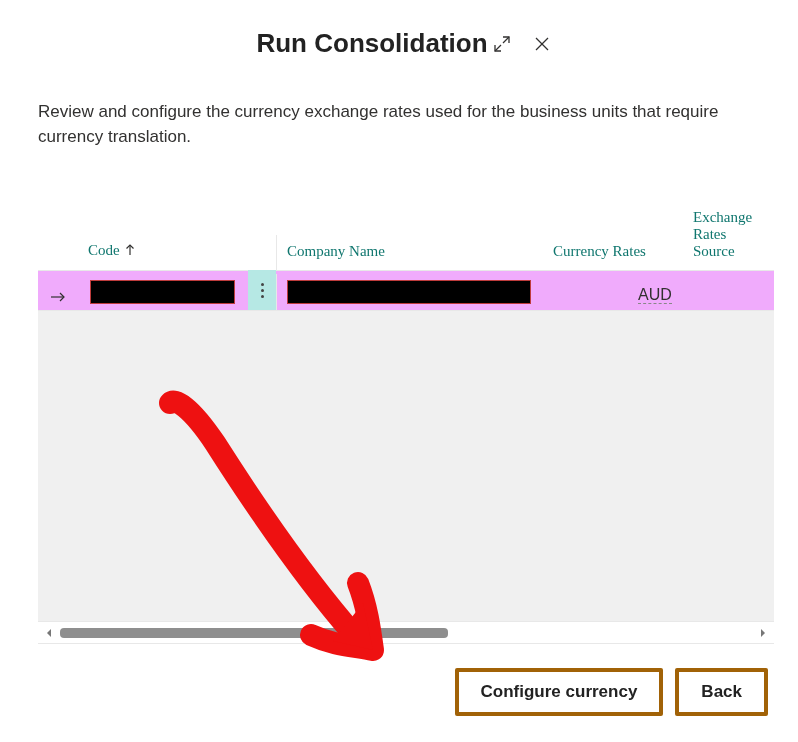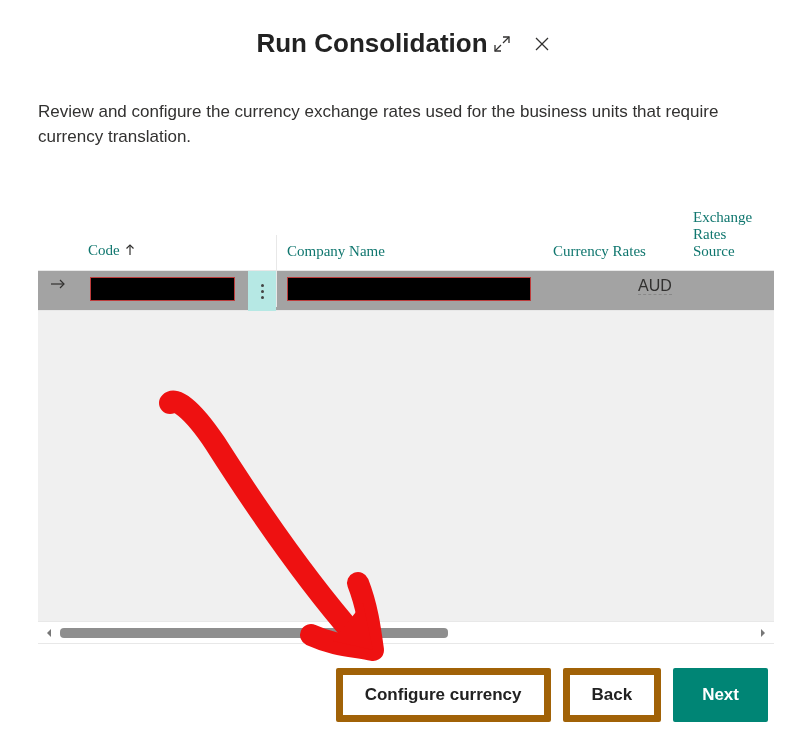--- a/index.html
+++ b/index.html
@@ -70,22 +70,22 @@
     .col-name { flex: 1 1 280px; min-width: 250px; border-left: 1px solid #e8e8e8;}
     .col-curr { width: 140px; flex-shrink: 0; }
     .col-src { width: 85px; flex-shrink: 0; padding-right:0; }
     .sort-up {
       display:inline-block;
       margin-left:2px;
       vertical-align: middle;
     }
     .tbody-row {
       display: flex;
-      align-items: flex-start;
-      background: #a3a3a3;
+      align-items: flex-end;
+      background: #f0abfc;
       border-bottom: 1px solid #e8e8e8;
       height: 40px;
       padding-right: 6px;
     }
     .tbody-row .cell {
       font-size: 16px;
       padding: 6px 10px;
       color: #323130;
     }
     .cell-arrow {
@@ -154,21 +154,21 @@
     .footer {
       display:flex;
       justify-content:flex-end;
       gap: 12px;
       margin-top: 24px;
       padding-right: 6px;
     }
     .btn {
       font-size: 17px;
       padding: 10px 22px;
-      border: 7px solid #a16207;
+      border: 4px solid #a16207;
       background: #fff;
       color: #222;
       border-radius: 2px;
       cursor: pointer;
       font-weight: 600;
       min-width: 90px;
     }
     .btn-primary {
       background: #008575;
       border-color: #008575;
@@ -265,20 +265,19 @@
       <svg width="10" height="10" viewBox="0 0 10 10" fill="#777">
           <path d="M3 1 L7 5 L3 9 Z"></path>
         </svg>
     </div>
   </div>
 </div>
 
 <div class="footer">
   <button class="btn">Configure currency</button>
   <button class="btn">Back</button>
-  <button class="btn btn-primary">Next</button>
 </div>
 
 <svg class="annotation" width="270" height="300" viewBox="0 0 270 300">
   <path d="M25 15 C 30 10, 45 18, 70 55 C 105 110, 155 185, 210 248" stroke="#e11" stroke-width="22" fill="none" stroke-linecap="round"></path>
   <path d="M166 247 C 190 258, 210 258, 228 262 C 225 240, 222 218, 213 195" stroke="#e11" stroke-width="22" fill="none" stroke-linecap="round" stroke-linejoin="round"></path>
   <path d="M188 253 L228 262 L218 215 Z" fill="#e11"></path>
 </svg>
 
 </body></html>

